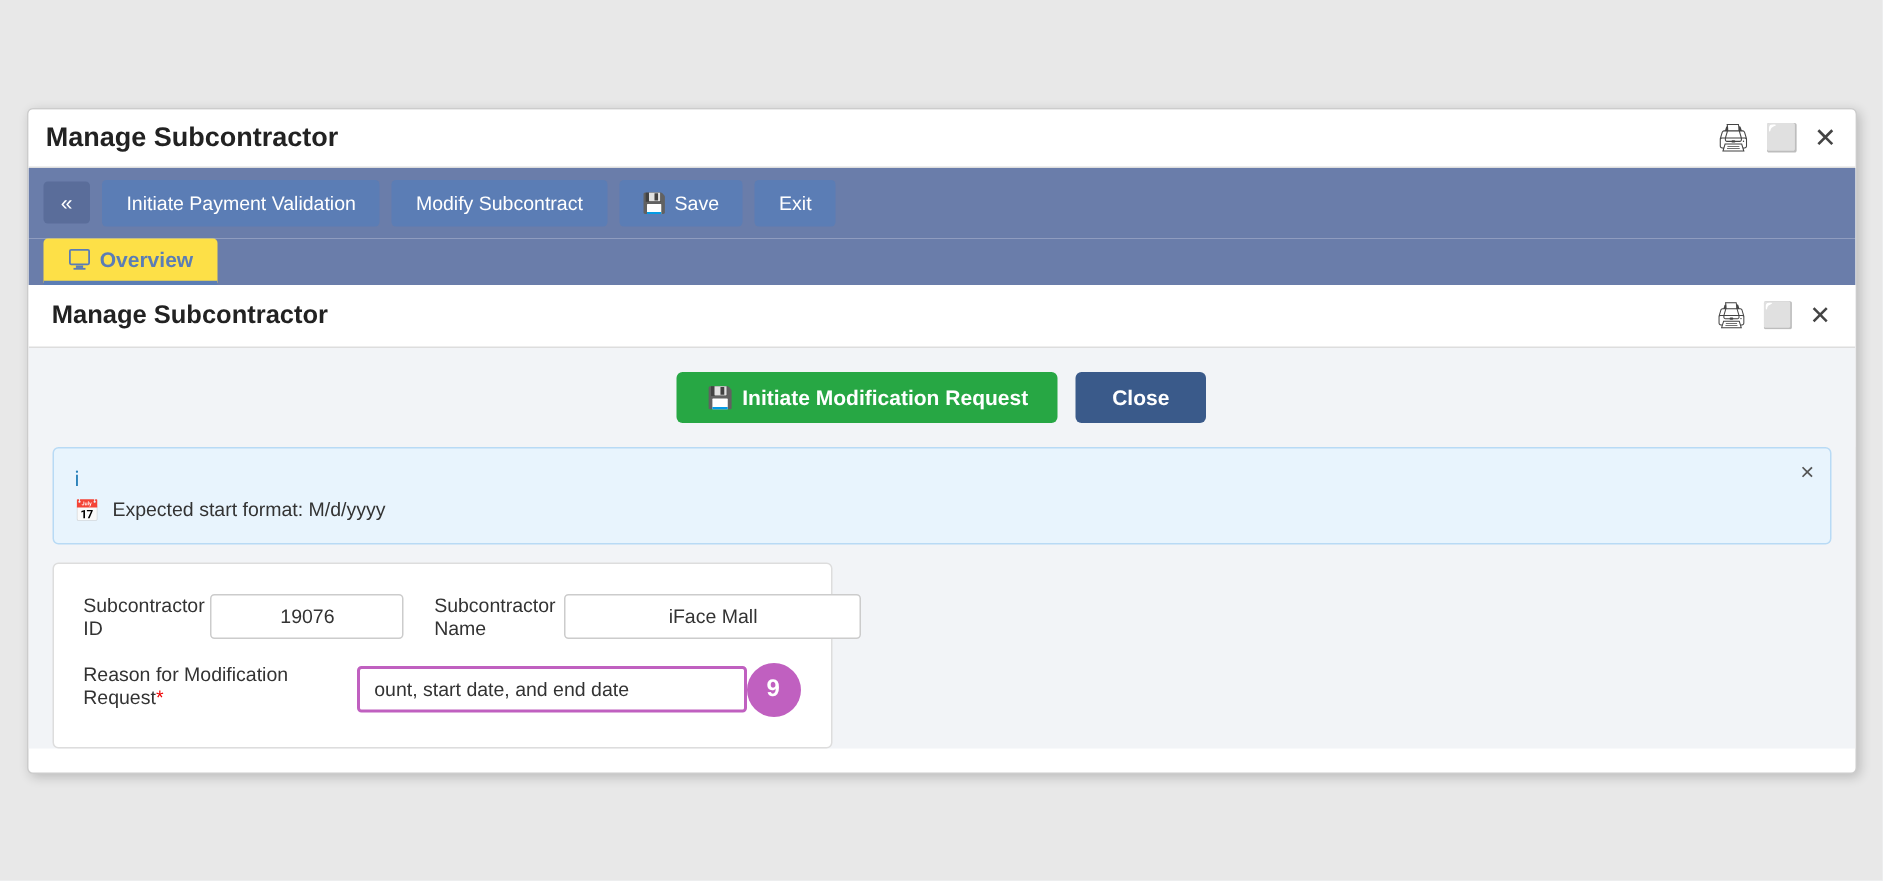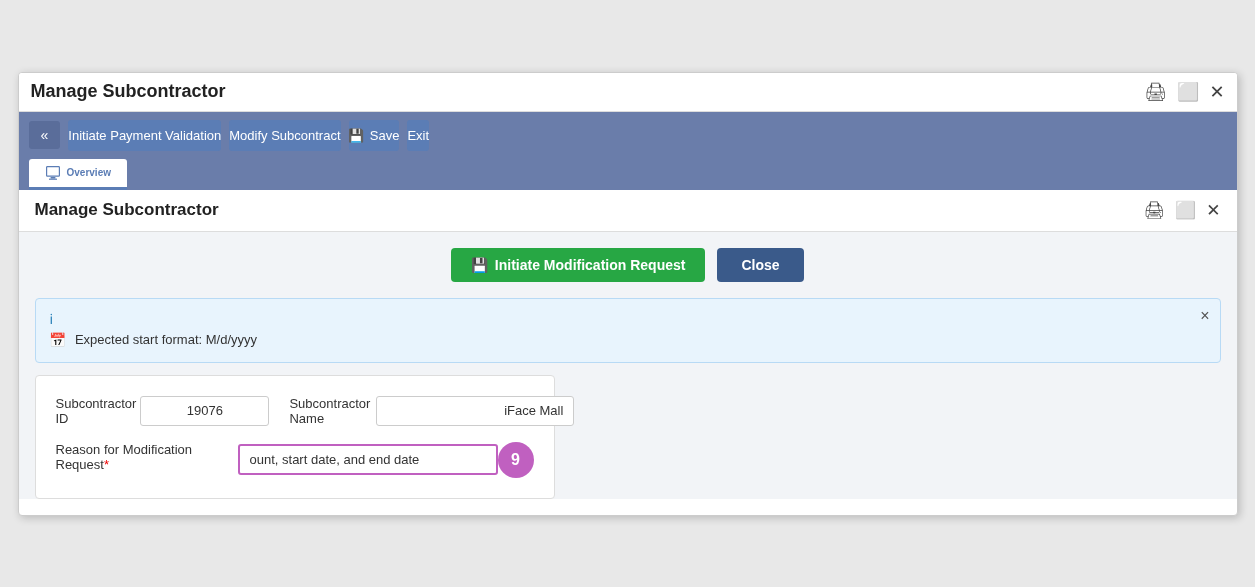--- a/index.html
+++ b/index.html
@@ -60,46 +60,46 @@
       border: none;
       padding: 6px 12px;
       cursor: pointer;
       font-size: 14px;
       border-radius: 3px;
     }
     .toolbar-btn {
       background: #5b7db5;
       color: #fff;
       border: none;
-      padding: 8px 0;
+      padding: 8px 16px;
       cursor: pointer;
       font-size: 13px;
       border-radius: 3px;
       font-weight: 500;
     }
     .toolbar-btn.save-btn {
       display: flex;
       align-items: center;
       gap: 5px;
     }
     .toolbar-btn.exit-btn { background: #5b7db5; }
 
     
     .nav-tab-bar {
       background: #6a7daa;
       padding: 0 10px;
     }
     .nav-tab {
       display: inline-flex;
-      align-items: center;
+      align-items: flex-start;
       gap: 6px;
-      background: #ffffff;
+      background: #fde047;
       color: #5b7db5;
       padding: 6px 16px;
-      font-size: 10px;
+      font-size: 14px;
       font-weight: 600;
       cursor: pointer;
       border-top-left-radius: 3px;
       border-top-right-radius: 3px;
       border-bottom: 3px solid #5b7db5;
     }
 
     
     .inner-panel {
       background: #f2f4f7;
@@ -225,21 +225,21 @@
       border-radius: 3px;
       padding: 6px 10px;
       font-size: 13px;
       color: #333;
       background: #fff;
       width: 129px;
       text-align: center;
     }
     .form-input.name-input {
       width: 200px;
-      text-align: right;
+      text-align: center;
     }
 
     
     .reason-row {
       display: flex;
       align-items: center;
       position: relative;
     }
     .reason-input {
       border: 2px solid #c060c0;

